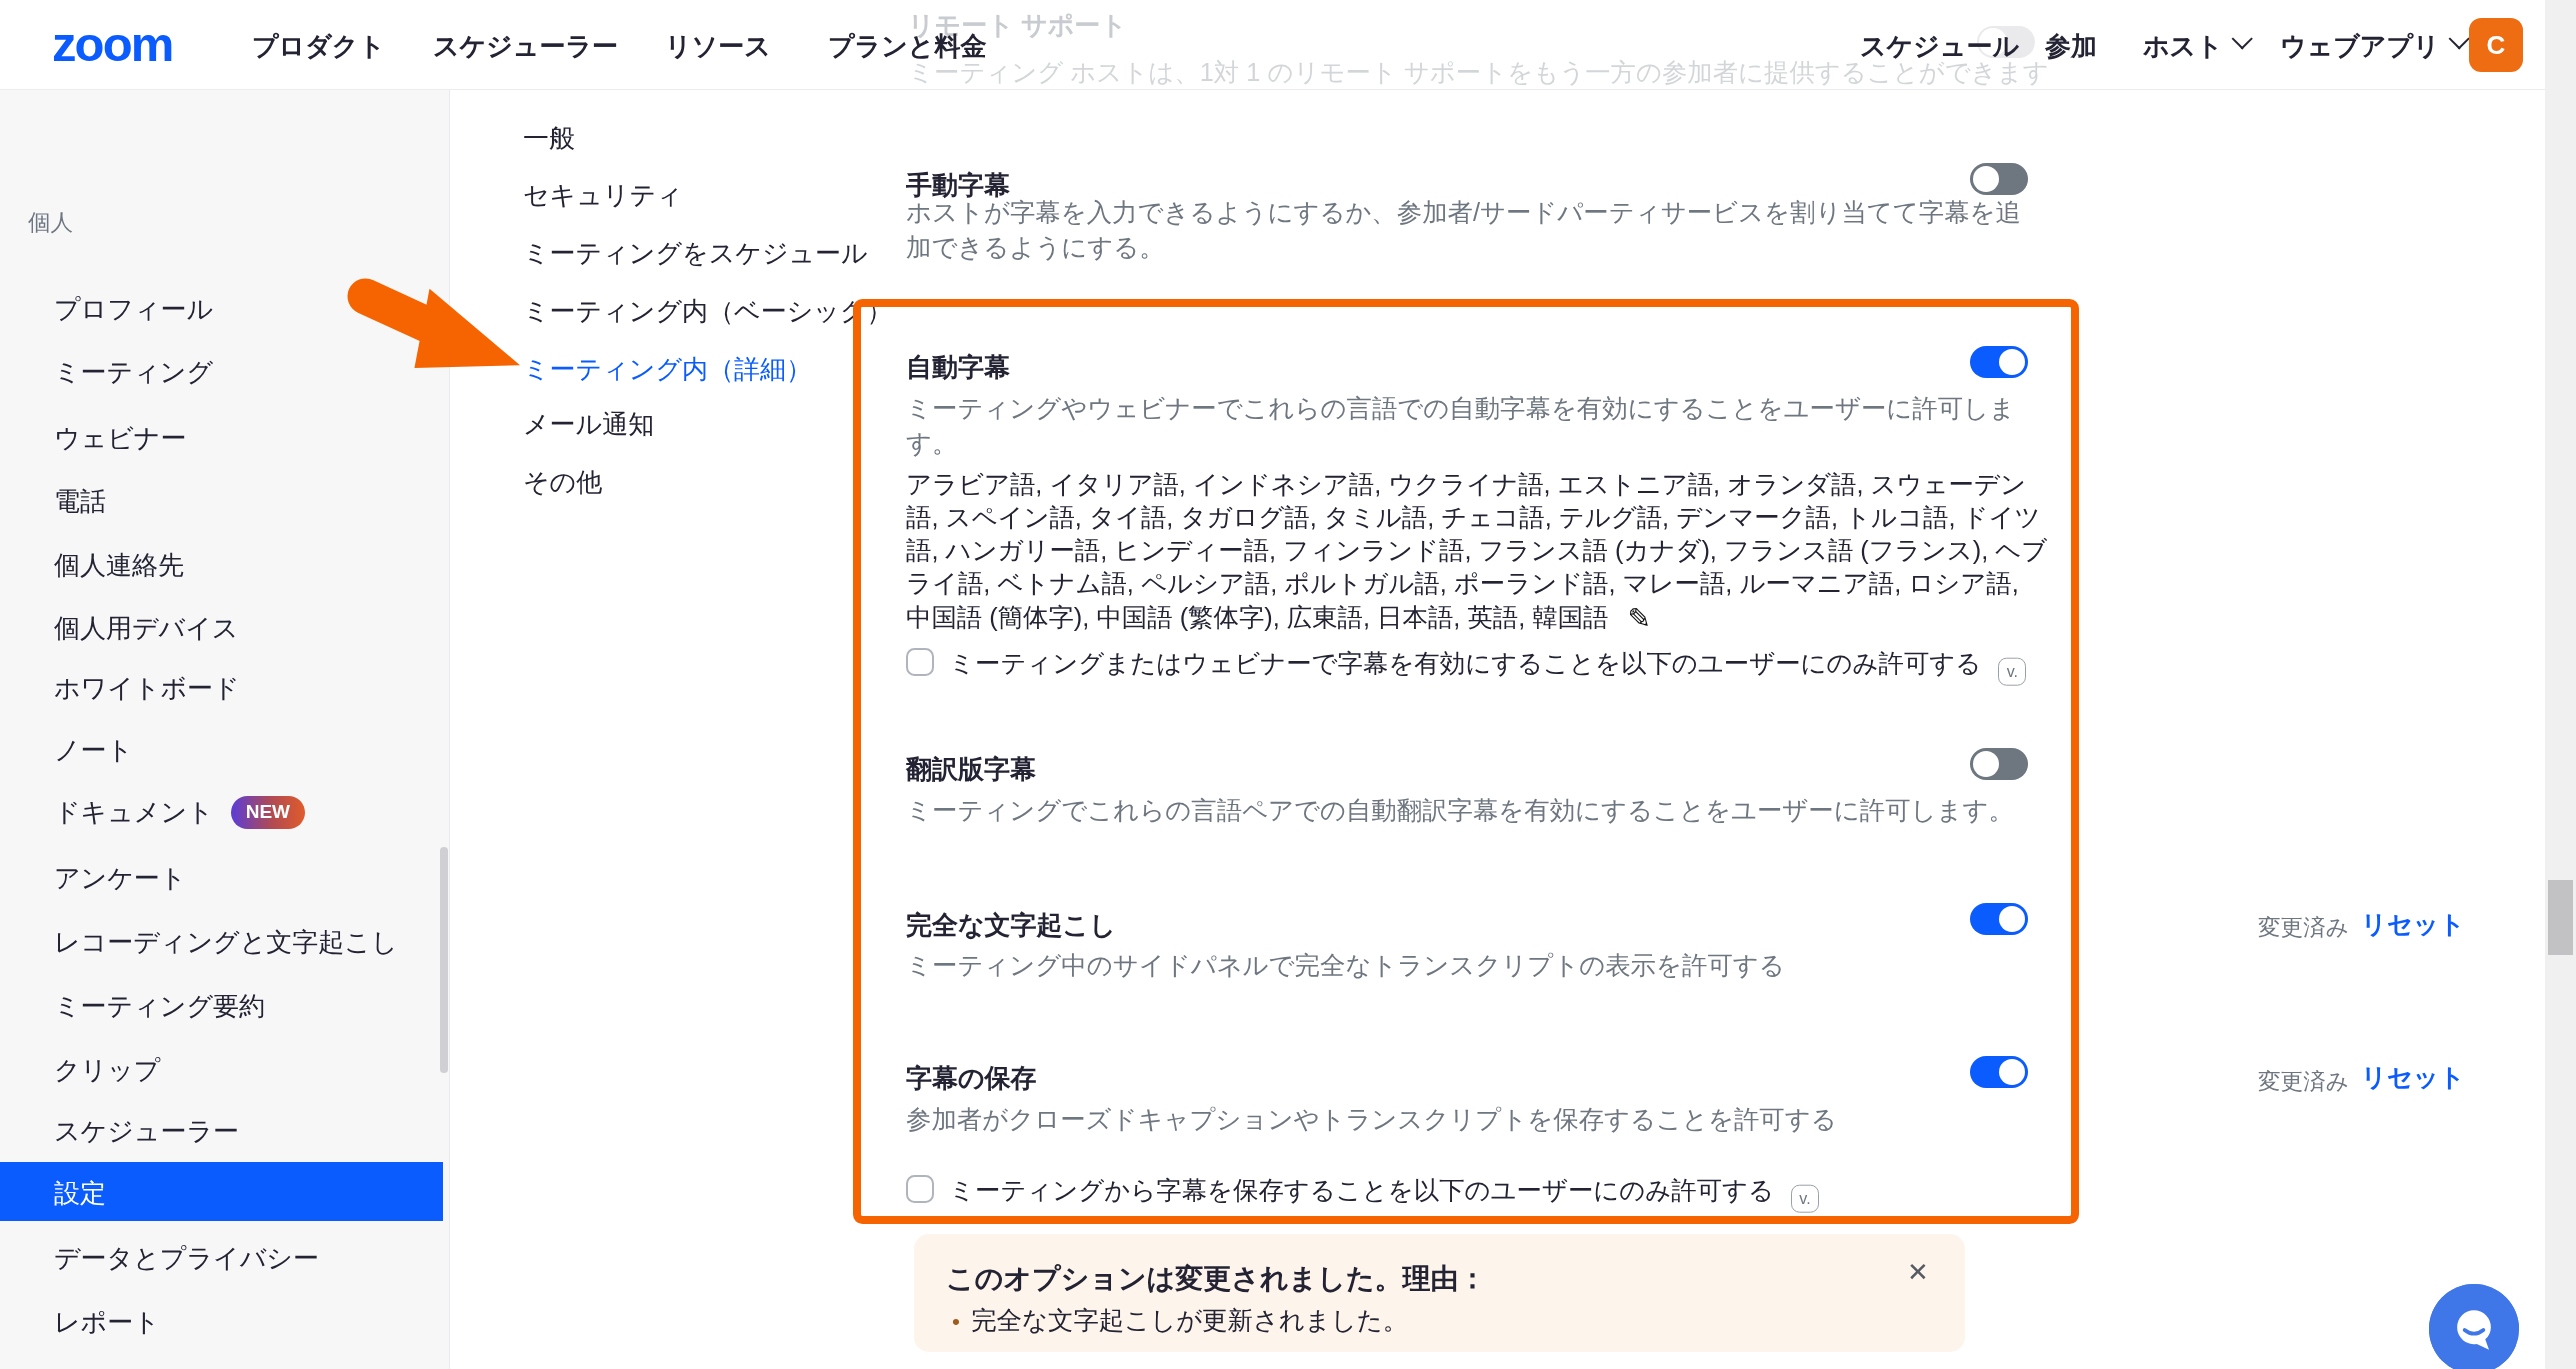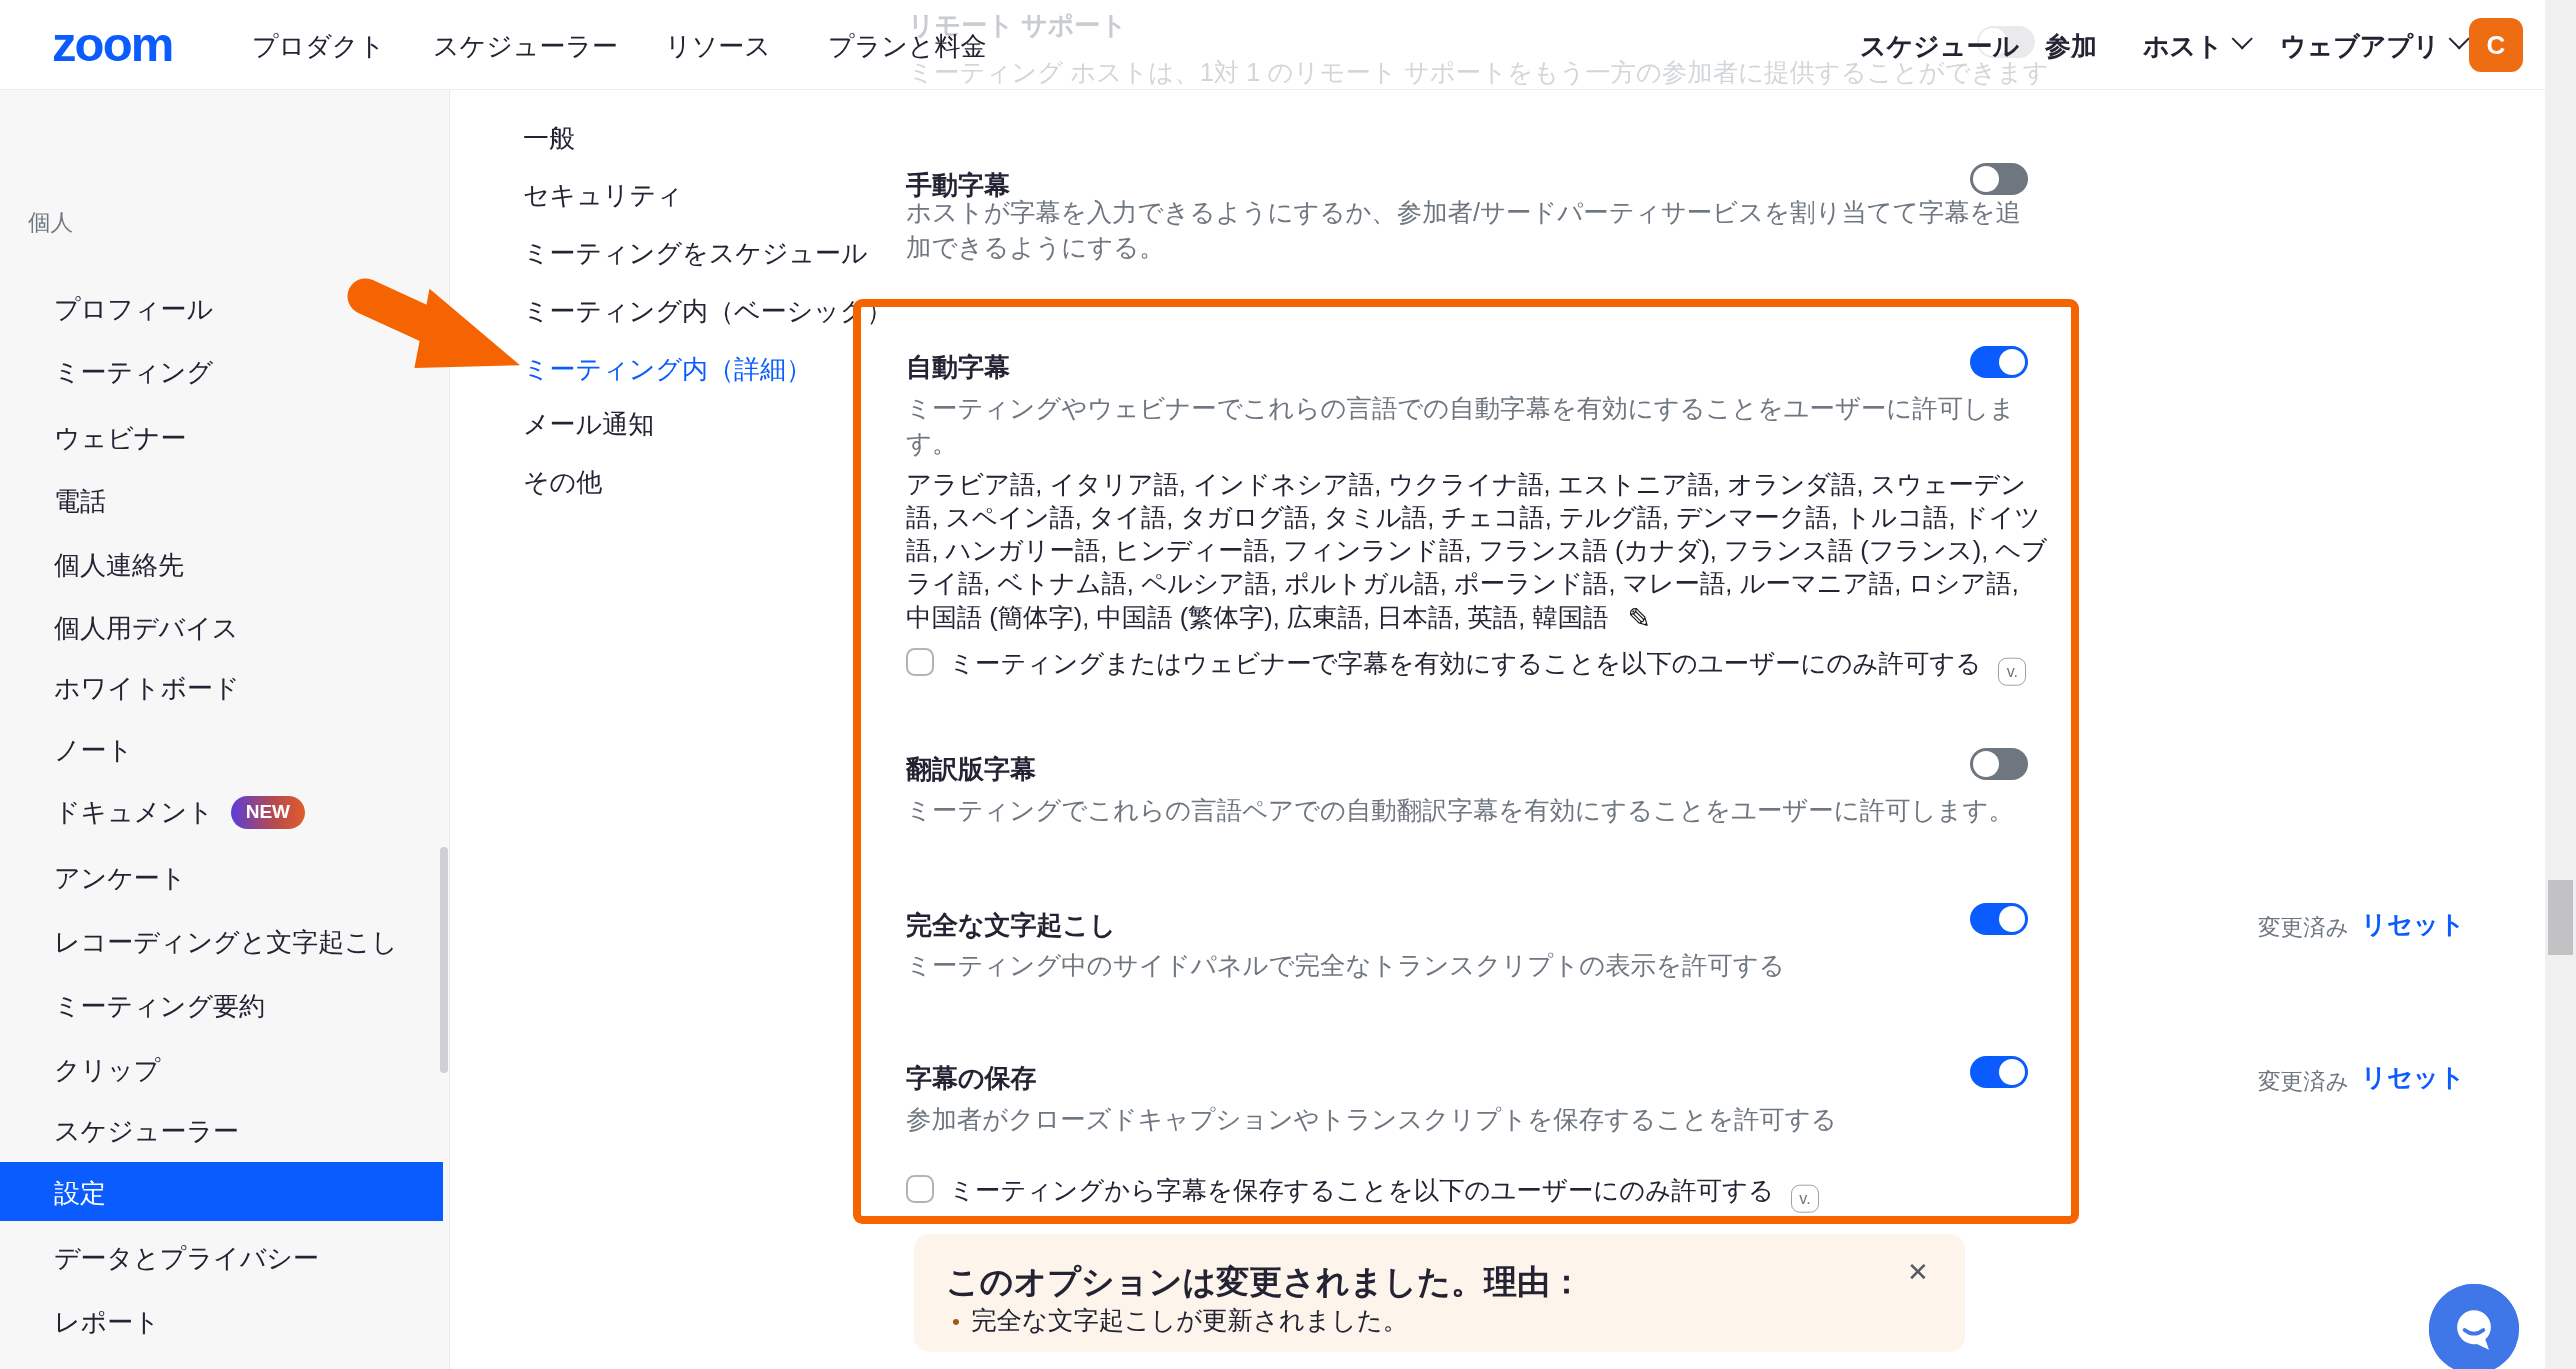--- a/index.html
+++ b/index.html
@@ -4,21 +4,21 @@
 <style>
   html,body{margin:0;padding:0;background:#ffffff;}
   body{width:2576px;height:1370px;position:relative;overflow:hidden;
        font-family:"Liberation Sans","DejaVu Sans",sans-serif;color:#232333;}
 
   
   .app-header{position:absolute;left:0;top:0;width:2576px;height:89px;background:#ffffff;
               border-bottom:1.9px solid #ececf0;z-index:30;}
   .logo{position:absolute;left:52px;top:17px;font-size:49px;font-weight:700;color:#0b5cff;
         letter-spacing:-1.9px;line-height:55px;}
-  .topnav-item{position:absolute;top:29px;font-size:26px;font-weight:400;color:#232333;white-space:nowrap;}
+  .topnav-item{position:absolute;top:29px;font-size:26px;font-weight:700;color:#232333;white-space:nowrap;}
   .topnav-right{font-weight:700;}
   .chev{display:inline-block;width:13px;height:13px;border-right:2.8px solid #232333;
         border-bottom:2.8px solid #232333;transform:rotate(45deg) translateY(-3.8px);margin-left:9.4px;vertical-align:5.6px;}
   .avatar{position:absolute;left:2469px;top:18px;width:54px;height:54px;border-radius:12.2px;
           background:#ee6c12;color:#fff;font-size:26px;font-weight:700;
           display:flex;align-items:center;justify-content:center;}
   .ghost1{position:absolute;left:908px;top:7.5px;font-size:26px;font-weight:700;color:rgba(110,118,128,.38);white-space:nowrap;}
   .ghost2{position:absolute;left:908px;top:56px;font-size:25.4px;color:rgba(110,118,128,.30);white-space:nowrap;}
   .ghost-toggle{position:absolute;left:1977px;top:26px;width:58px;height:32px;border-radius:16px;
                 background:#e3e3e8;opacity:.75;}
@@ -59,21 +59,21 @@
   .modified{position:absolute;left:2258px;font-size:22.6px;color:#6e7680;white-space:nowrap;}
   .reset{position:absolute;left:2361px;font-size:25.4px;font-weight:700;color:#0b5cff;white-space:nowrap;cursor:pointer;}
 
   
   .hl-box{position:absolute;left:853px;top:299px;width:1226px;height:925px;
           border:8.5px solid #f56400;border-radius:9.4px;box-sizing:border-box;z-index:20;pointer-events:none;}
   .hl-arrow{position:absolute;left:339px;top:268px;z-index:21;pointer-events:none;}
 
   
   .notif{position:absolute;left:914px;top:1234px;width:1051px;height:118px;background:#fdf5eb;border-radius:15px;}
-  .notif-title{position:absolute;left:32px;top:26px;font-size:33px;font-weight:700;color:#232333;white-space:nowrap;}
+  .notif-title{position:absolute;left:32px;top:26px;font-size:28px;font-weight:700;color:#232333;white-space:nowrap;}
   .notif-bullet{position:absolute;left:38px;top:70px;font-size:25.4px;color:#232333;white-space:nowrap;}
   .notif-bullet .dot{color:#a05a1c;margin-right:11.3px;font-size:22.6px;}
   .notif-close{position:absolute;left:993px;top:22.6px;font-size:26px;color:#555a63;cursor:pointer;}
 
   
   .chat-btn{position:absolute;left:2429px;top:1284px;width:90px;height:90px;border-radius:50%;
             background:#4077e8;z-index:40;cursor:pointer;}
   .page-scroll-track{position:absolute;left:2545px;top:0;width:31px;height:1370px;background:#f0f0f1;z-index:50;}
   .page-scroll-thumb{position:absolute;left:2.8px;top:880px;width:25.4px;height:75px;background:#c2c2c4;}
 </style>

